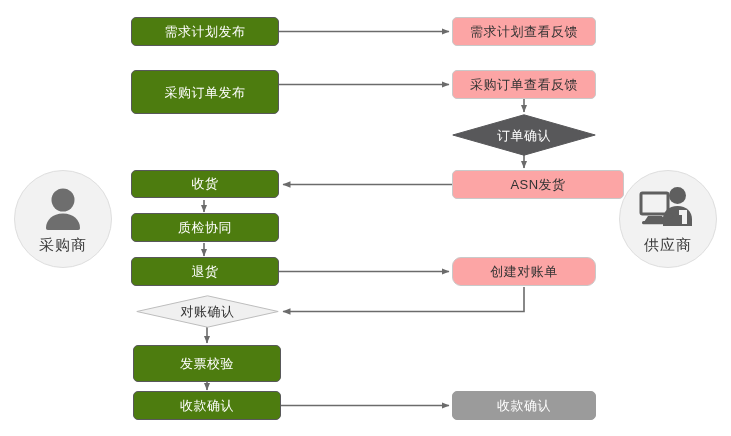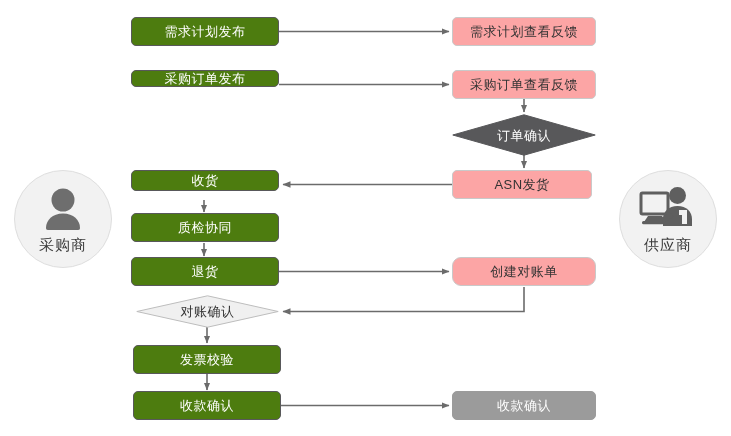--- a/index.html
+++ b/index.html
@@ -176,47 +176,47 @@
         <path d="M40 24 h8 v14 h-5 v-9 h-3z" fill="#f2f2f2"></path>
       </svg>
     </span>
     <span class="rolelabel">供应商</span>
   </div>
 
   <div class="node dark" style="left:131px; top:17px; width:148px; height:29px;">需求计划发布</div>
 
   <div class="node light" style="left:452px; top:17px; width:144px; height:29px;">需求计划查看反馈</div>
 
-  <div class="node dark" style="left:131px; top:70px; width:148px; height:17px;">采购订单发布</div>
+  <div class="node dark" style="left:131px; top:70px; width:148px; height:44px;">采购订单发布</div>
 
   <div class="node light" style="left:452px; top:70px; width:144px; height:29px;">采购订单查看反馈</div>
 
   <div class="diamond dark" style="left:452px; top:114px; width:144px; height:42px;">
     <svg width="144" height="42" viewBox="0 0 144 42" xmlns="http://www.w3.org/2000/svg">
       <polygon points="72,0.8 143.2,21 72,41.2 0.8,21" fill="#58585a" stroke="#58585a" stroke-width="1"></polygon>
     </svg>
     <span class="dlabel">订单确认</span>
   </div>
 
-  <div class="node light" style="left:452px; top:170px; width:140px; height:29px;">ASN发货</div>
-
-  <div class="node dark" style="left:131px; top:170px; width:148px; height:21px;">收货</div>
+  <div class="node light" style="left:452px; top:170px; width:172px; height:29px;">ASN发货</div>
+
+  <div class="node dark" style="left:131px; top:170px; width:148px; height:28px;font-family:Liberation Mono, monospace;">收货</div>
 
   <div class="node dark" style="left:131px; top:213px; width:148px; height:29px;">质检协同</div>
 
   <div class="node dark" style="left:131px; top:257px; width:148px; height:29px;">退货</div>
 
   <div class="node light" style="left:452px; top:257px; width:144px; height:29px;border-radius:9px;">创建对账单</div>
 
   <div class="diamond light" style="left:136px; top:295px; width:143px; height:33px;">
     <svg width="143" height="33" viewBox="0 0 143 33" xmlns="http://www.w3.org/2000/svg">
       <polygon points="71.5,0.8 142.2,16.5 71.5,32.2 0.8,16.5" fill="#f0f0f0" stroke="#bdbdbd" stroke-width="1"></polygon>
     </svg>
     <span class="dlabel">对账确认</span>
   </div>
 
-  <div class="node dark" style="left:133px; top:345px; width:148px; height:29px;">发票校验</div>
+  <div class="node dark" style="left:133px; top:345px; width:148px; height:37px;">发票校验</div>
 
   <div class="node dark" style="left:133px; top:391px; width:148px; height:29px;">收款确认</div>
 
   <div class="node mid" style="left:452px; top:391px; width:144px; height:29px;">收款确认</div>
 
 </div>
 
 </body></html>

